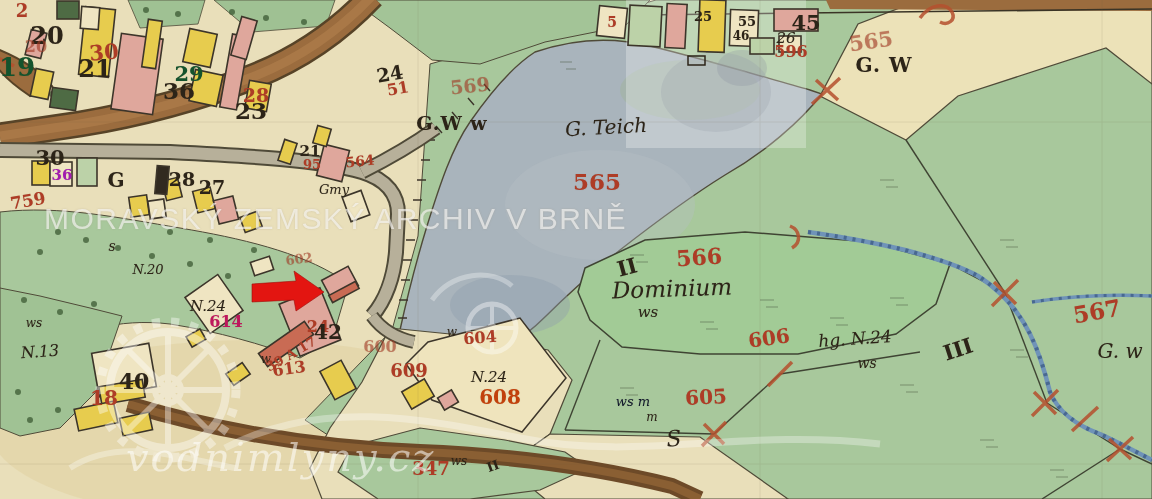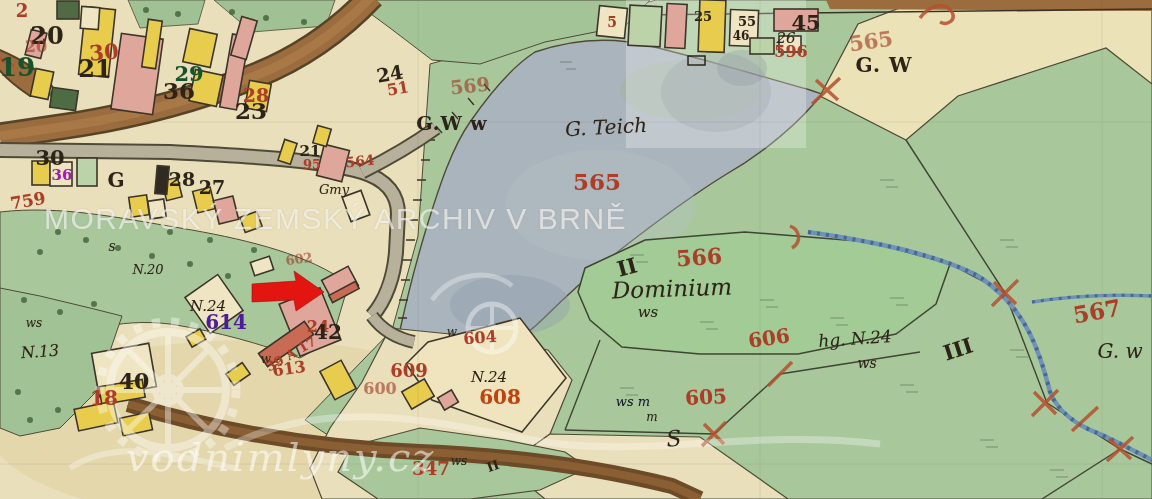--- a/index.html
+++ b/index.html
@@ -280,26 +280,26 @@
       <span class="lbl" style="left: 1097px; top: 311px; font-size: 23px; color: rgb(174, 60, 38); --r: -10deg;">567</span>
       <span class="lbl script" style="left: 1120px; top: 351px; font-size: 20px; color: rgb(44, 36, 24); --r: 0deg;">G. w</span>
       <span class="lbl" style="left: 706px; top: 397px; font-size: 20px; color: rgb(174, 60, 38); --r: -3deg;">605</span>
       <span class="lbl script" style="left: 633px; top: 401px; font-size: 13px; color: #0f172a; --r: 0deg;">ws m</span>
       <span class="lbl script" style="left: 652px; top: 417px; font-size: 12px; color: rgb(44, 36, 24); --r: 0deg;">m</span>
       <span class="lbl script" style="left: 674px; top: 439px; font-size: 22px; color: rgb(44, 36, 24); --r: -5deg;">S</span>
       <span class="lbl script" style="left: 452px; top: 332px; font-size: 12px; color: rgb(44, 36, 24); --r: 0deg;">w</span>
       <span class="lbl" style="left: 480px; top: 338px; font-size: 16px; color: rgb(174, 60, 38); --r: -4deg;">604</span>
       <span class="lbl script" style="left: 489px; top: 377px; font-size: 15px; color: rgb(44, 36, 24); --r: 0deg;">N.24</span>
       <span class="lbl" style="left: 500px; top: 397px; font-size: 20px; color: #c2410c; --r: 0deg;">608</span>
-      <span class="lbl" style="left: 380px; top: 347px; font-size: 16px; color: rgba(174, 60, 38, 0.55); margin-top: 42px; --r: 0deg;">600</span>
+      <span class="lbl" style="left: 380px; top: 347px; font-size: 16px; color: rgba(174, 60, 38, 0.55); --r: 0deg;">600</span>
       <span class="lbl" style="left: 409px; top: 371px; font-size: 18px; color: rgb(174, 60, 38); --r: 0deg;">609</span>
       <span class="lbl script" style="left: 266px; top: 359px; font-size: 12px; color: rgb(44, 36, 24); --r: 0deg;">w</span>
       <span class="lbl" style="left: 289px; top: 369px; font-size: 16px; color: rgb(174, 60, 38); --r: -8deg;">613</span>
       <span class="lbl script" style="left: 208px; top: 306px; font-size: 15px; color: rgb(44, 36, 24); --r: 0deg;">N.24</span>
-      <span class="lbl" style="left: 226px; top: 322px; font-size: 20px; color: #4c1d95; --r: 0deg;">614</span>
+      <span class="lbl" style="left: 226px; top: 322px; font-size: 16px; color: #be185d; --r: 0deg;">614</span>
       <span class="lbl" style="left: 318px; top: 327px; font-size: 16px; color: rgb(174, 60, 38); --r: 0deg;">24</span>
       <span class="lbl" style="left: 328px; top: 332px; font-size: 20px; color: rgb(44, 36, 24); --r: 0deg;">42</span>
       <span class="lbl" style="left: 291px; top: 354px; font-size: 13px; color: rgb(174, 60, 38); --r: -30deg;">39 A 17</span>
       <span class="lbl script" style="left: 34px; top: 323px; font-size: 12px; color: rgb(44, 36, 24); --r: 0deg;">ws</span>
       <span class="lbl script" style="left: 40px; top: 352px; font-size: 16px; color: rgb(44, 36, 24); --r: -4deg;">N.13</span>
       <span class="lbl" style="left: 104px; top: 374px; font-size: 20px; color: rgb(174, 60, 38); margin-top: 24px; --r: 0deg;">18</span>
       <span class="lbl" style="left: 134px; top: 381px; font-size: 22px; color: rgb(44, 36, 24); --r: 0deg;">40</span>
       <span class="lbl" style="left: 28px; top: 201px; font-size: 17px; color: rgb(174, 60, 38); --r: -10deg;">759</span>
       <span class="lbl" style="left: 50px; top: 157px; font-size: 21px; color: rgb(44, 36, 24); --r: 0deg;">30</span>
       <span class="lbl" style="left: 62px; top: 175px; font-size: 15px; color: #a21caf; --r: 0deg;">36</span>

